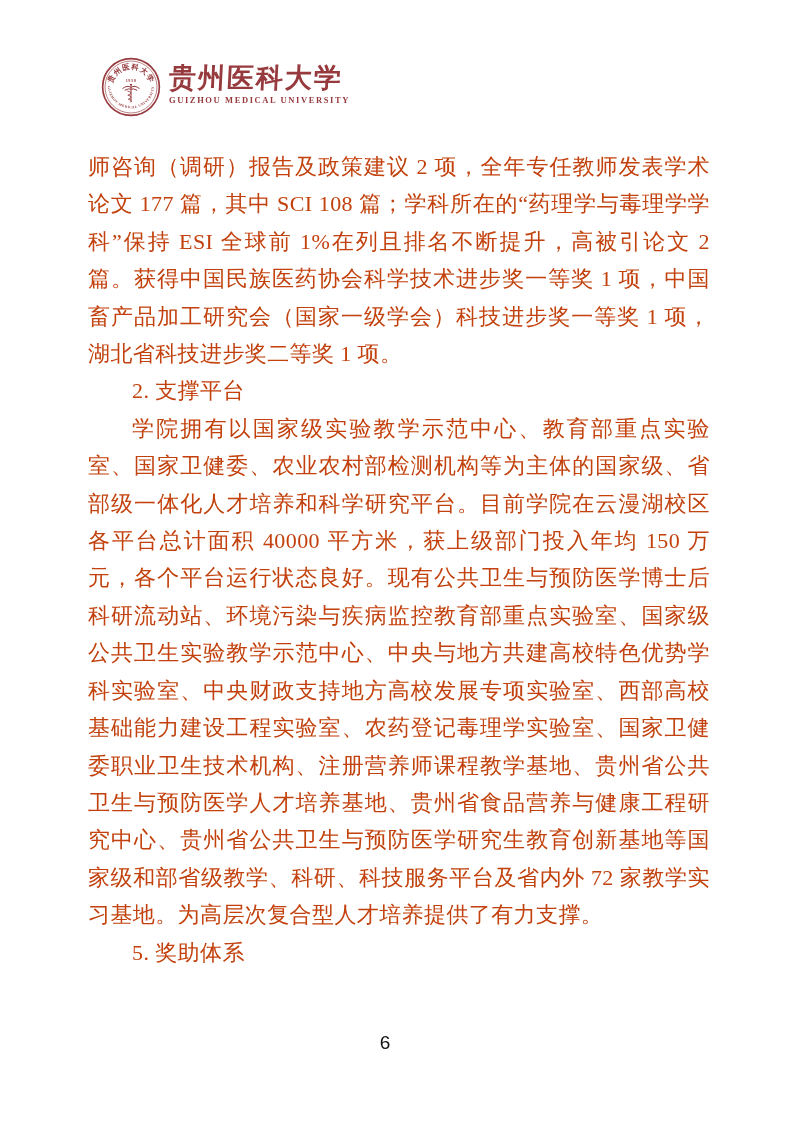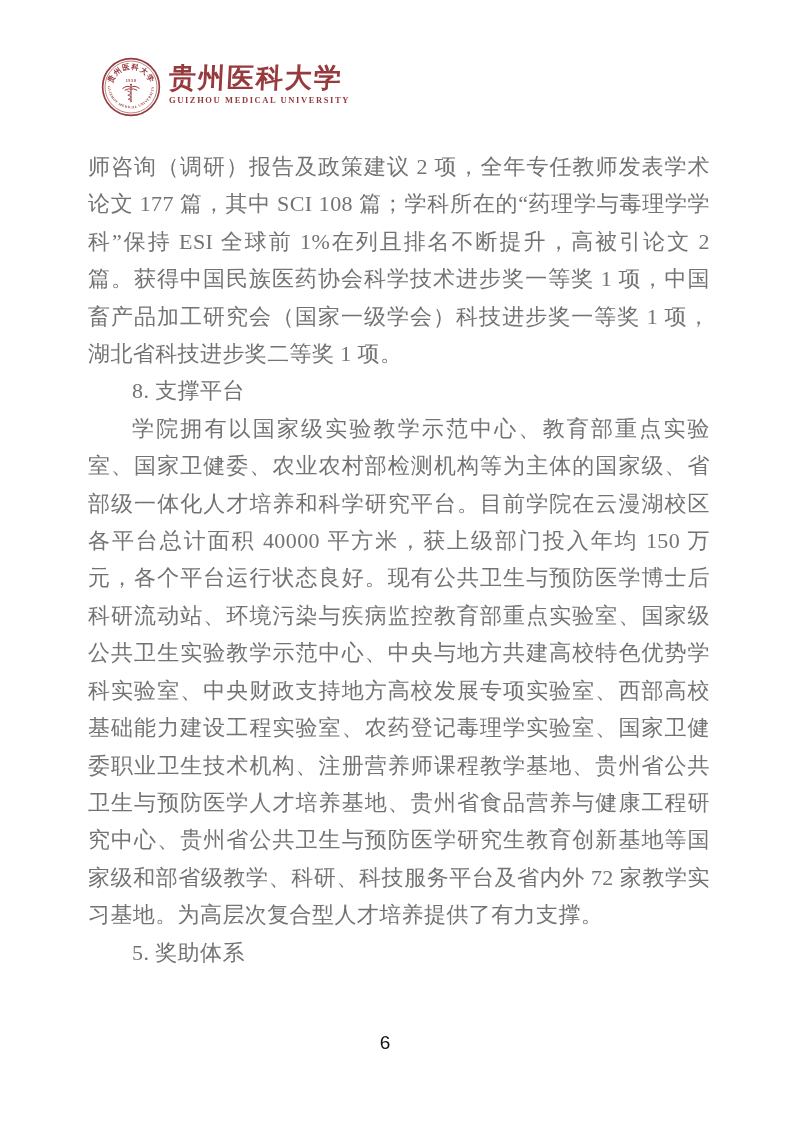--- a/index.html
+++ b/index.html
@@ -43,21 +43,21 @@
     font-family: "Liberation Serif", serif;
     white-space: nowrap;
   }
 
   
   .doc-body {
     position: absolute;
     left: 88px;
     top: 148px;
     width: 622px;
-    color: #737373;
+    color: #c2410c;
     font-size: 22px;
     line-height: 37.4px;
     text-align: justify;
     letter-spacing: 0.4px;
   }
   .doc-body .para { margin: 0; }
   .doc-body .para.indent { text-indent: 2em; }
   .doc-body .para.heading { text-align: left; }
 
   
@@ -101,20 +101,20 @@
       </text>
     </svg>
     <div class="wordmark">
       <span class="uni-name-zh">贵州医科大学</span>
       <span class="uni-name-en">GUIZHOU MEDICAL UNIVERSITY</span>
     </div>
   </div>
 
   <div class="doc-body">
       <p class="para body">师咨询（调研）报告及政策建议 2 项，全年专任教师发表学术论文 177 篇，其中 SCI 108 篇；学科所在的“药理学与毒理学学科”保持 ESI 全球前 1%在列且排名不断提升，高被引论文 2 篇。获得中国民族医药协会科学技术进步奖一等奖 1 项，中国畜产品加工研究会（国家一级学会）科技进步奖一等奖 1 项，湖北省科技进步奖二等奖 1 项。</p>
-      <p class="para heading indent">8. 支撑平台</p>
+      <p class="para heading indent">2. 支撑平台</p>
       <p class="para body indent">学院拥有以国家级实验教学示范中心、教育部重点实验室、国家卫健委、农业农村部检测机构等为主体的国家级、省部级一体化人才培养和科学研究平台。目前学院在云漫湖校区各平台总计面积 40000 平方米，获上级部门投入年均 150 万元，各个平台运行状态良好。现有公共卫生与预防医学博士后科研流动站、环境污染与疾病监控教育部重点实验室、国家级公共卫生实验教学示范中心、中央与地方共建高校特色优势学科实验室、中央财政支持地方高校发展专项实验室、西部高校基础能力建设工程实验室、农药登记毒理学实验室、国家卫健委职业卫生技术机构、注册营养师课程教学基地、贵州省公共卫生与预防医学人才培养基地、贵州省食品营养与健康工程研究中心、贵州省公共卫生与预防医学研究生教育创新基地等国家级和部省级教学、科研、科技服务平台及省内外 72 家教学实习基地。为高层次复合型人才培养提供了有力支撑。</p>
       <p class="para heading indent">5. 奖助体系</p>
     </div>
 
   <div class="page-number">6</div>
 
 </div>
 
 </body></html>

